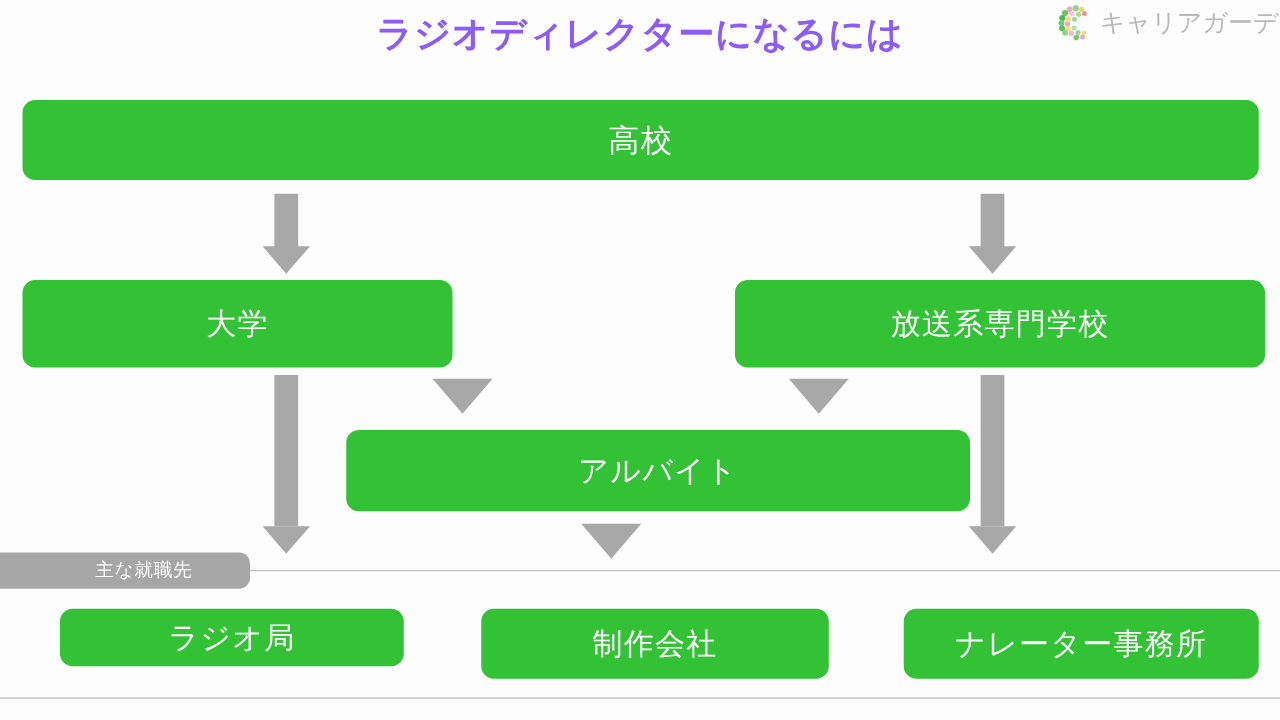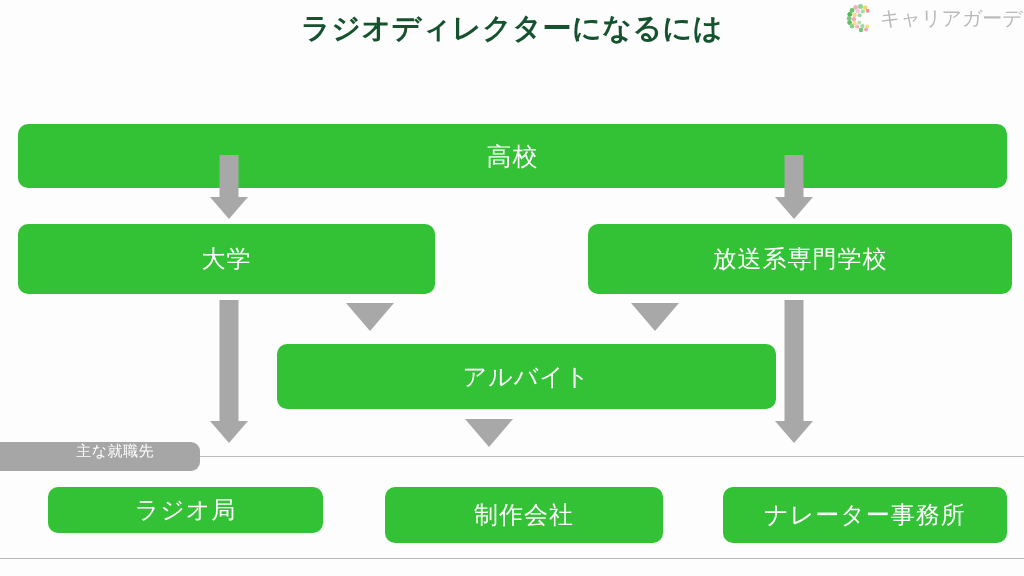--- a/index.html
+++ b/index.html
@@ -18,21 +18,21 @@
 
   
   .page-title {
     position: absolute;
     left: 0;
     top: 8px;
     width: 1024px;
     text-align: center;
     font-size: 29px;
     font-weight: bold;
-    color: #14532d;
+    color: #8b5cf6;
     letter-spacing: 0.5px;
     line-height: 40px;
     white-space: nowrap;
   }
 
   .brand {
     position: absolute;
     left: 846px;
     top: 2px;
     height: 32px;
@@ -101,21 +101,21 @@
   }
 
   
   .section-badge {
     position: absolute;
     background: #a6a6a6;
     color: #ffffff;
     border-top-right-radius: 9px;
     border-bottom-right-radius: 9px;
     display: flex;
-    align-items: flex-start;
+    align-items: center;
     justify-content: flex-end;
     padding-right: 46px;
     box-sizing: border-box;
     font-size: 15px;
     letter-spacing: 0.5px;
     white-space: nowrap;
   }
   .section-rule {
     position: absolute;
     height: 1px;
@@ -156,34 +156,34 @@
         <circle cx="11.2" cy="23.6" r="2.2" fill="#f7b6c8"></circle>
         <circle cx="16.4" cy="23.0" r="2.1" fill="#9bd79c"></circle>
         <circle cx="21.2" cy="23.4" r="2.0" fill="#f2e07c"></circle>
         <circle cx="15.0" cy="27.0" r="2.2" fill="#6fc773"></circle>
         <circle cx="20.0" cy="26.6" r="2.0" fill="#f6a6bc"></circle>
       </g>
     </svg>
     <span class="brand-name">キャリアガーデン</span>
   </div>
 
-  <div class="node big" style="left:18px; top:80px; width:989px; height:64px;margin-top:44px;">
+  <div class="node big" style="left:18px; top:80px; width:989px; height:64px;">
     <span>高校</span>
   </div>
 
   <div class="arrow-down" style="left:210px; top:155px; width:38px; height:64px;">
     <div class="shaft" style="height:44px;"></div>
     <div class="head"></div>
   </div>
   <div class="arrow-down" style="left:775px; top:155px; width:38px; height:64px;">
     <div class="shaft" style="height:44px;"></div>
     <div class="head"></div>
   </div>
 
-  <div class="node" style="left:18px; top:224px; width:417px; height:70px;">
+  <div class="node" style="left:18px; top:224px; width:344px; height:70px;">
     <span>大学</span>
   </div>
 
   <div class="node" style="left:588px; top:224px; width:424px; height:70px;">
     <span>放送系専門学校</span>
   </div>
 
   <div class="tri-down" style="left:346px; top:303px;"></div>
   <div class="tri-down" style="left:631px; top:303px;"></div>
 

